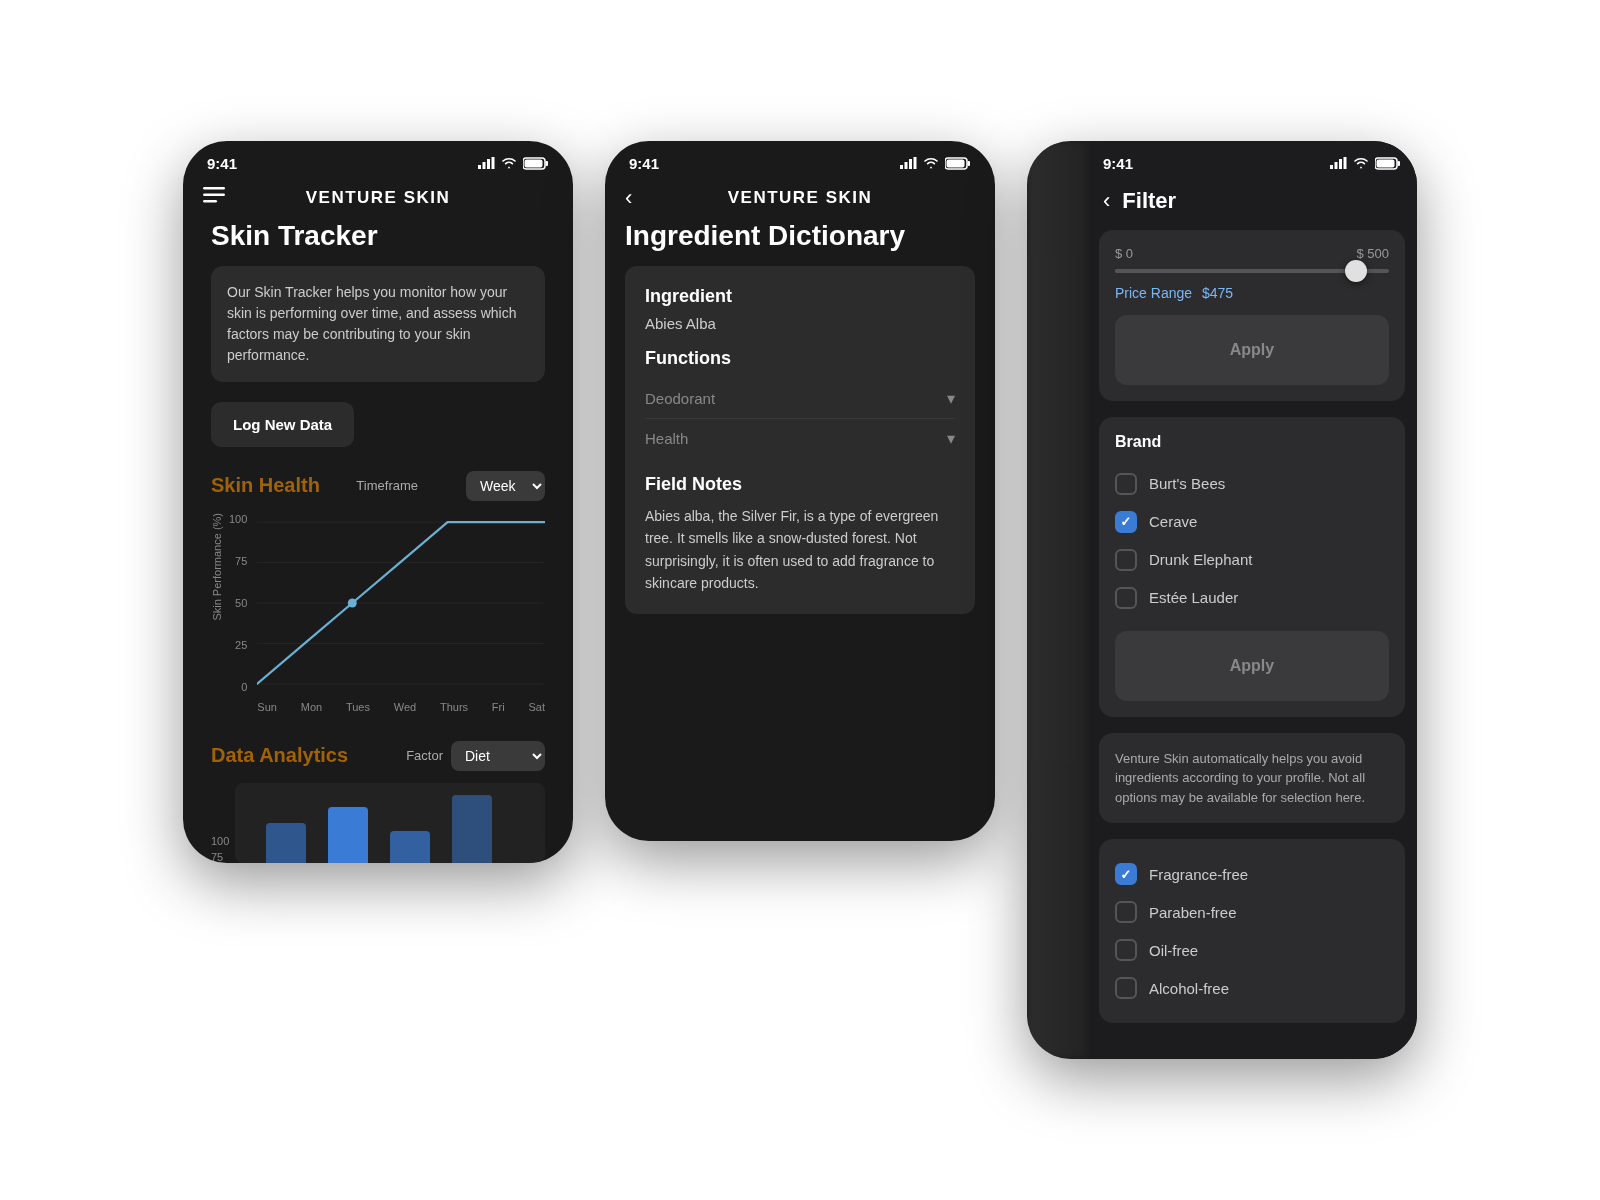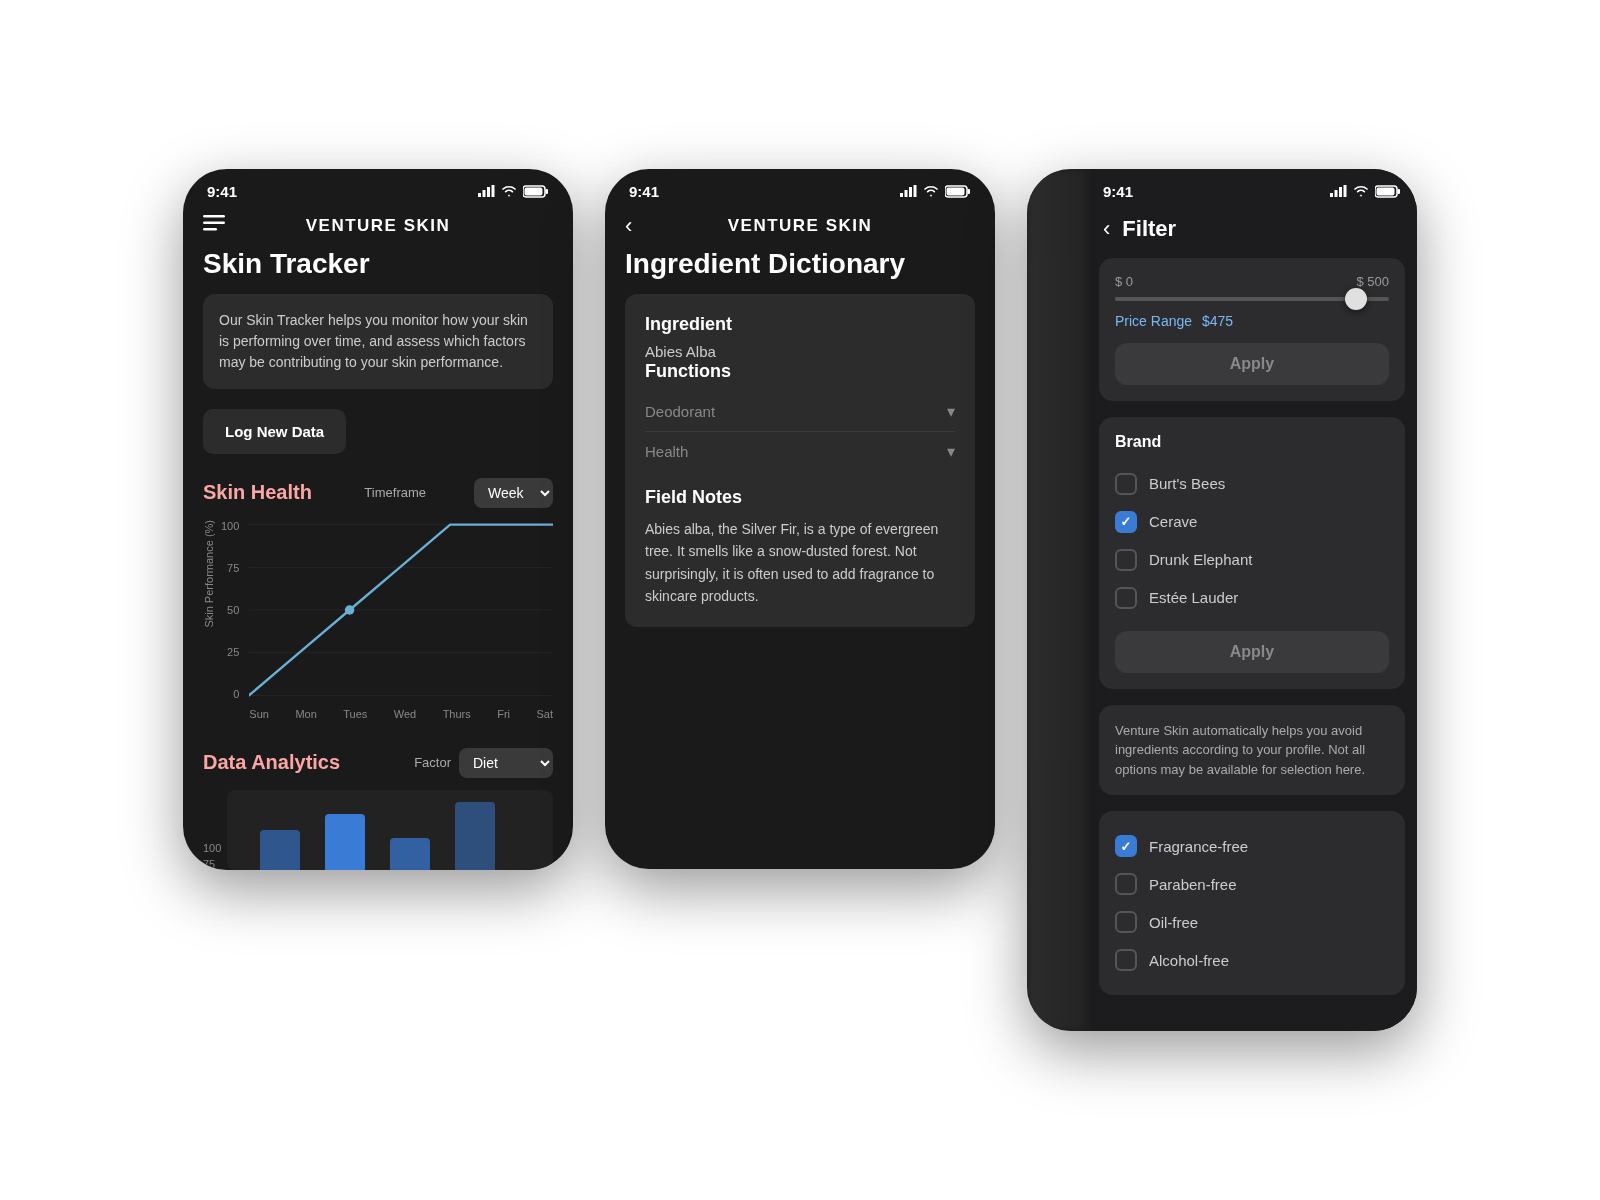--- a/index.html
+++ b/index.html
@@ -72,21 +72,21 @@
     }
     .nav-menu {
       position: absolute;
       left: 20px;
       color: #fff;
       font-size: 18px;
     }
 
     
     .screen1-content {
-      padding: 0 20px;
+      padding: 0 28px;
       color: #fff;
     }
     .page-title-large {
       font-size: 28px;
       font-weight: 700;
       color: #fff;
       margin-bottom: 14px;
     }
     .description-box {
       background: #2c2c2c;
@@ -112,21 +112,21 @@
     }
     .section-header {
       display: flex;
       justify-content: space-between;
       align-items: center;
       margin-bottom: 12px;
     }
     .section-title {
       font-size: 20px;
       font-weight: 700;
-      color: #fca5a5;
+      color: #a16207;
     }
     .timeframe-select {
       background: #3a3a3a;
       color: #fff;
       border: none;
       border-radius: 8px;
       padding: 6px 10px;
       font-size: 14px;
       margin-left: 40px;
     }
@@ -190,21 +190,21 @@
       font-size: 18px;
       font-weight: 700;
       color: #fff;
       margin-bottom: 8px;
     }
     .ingredient-name {
       font-size: 15px;
       color: #cccccc;
     }
     .functions-section {
-      margin-top: 1px;
+      margin-top: 16px;
     }
     .functions-title {
       font-size: 18px;
       font-weight: 700;
       color: #fff;
       margin-bottom: 10px;
     }
     .dropdown-item {
       display: flex;
       justify-content: space-between;
@@ -341,21 +341,21 @@
       color: #7ab8f5;
     }
 
     
     .apply-btn {
       width: 100%;
       background: #3a3a3c;
       color: #888;
       border: none;
       border-radius: 12px;
-      padding: 12px;
+      padding: 26px;
       font-size: 16px;
       font-weight: 600;
       cursor: pointer;
     }
 
     
     .brand-title {
       font-size: 16px;
       font-weight: 700;
       color: #fff;

